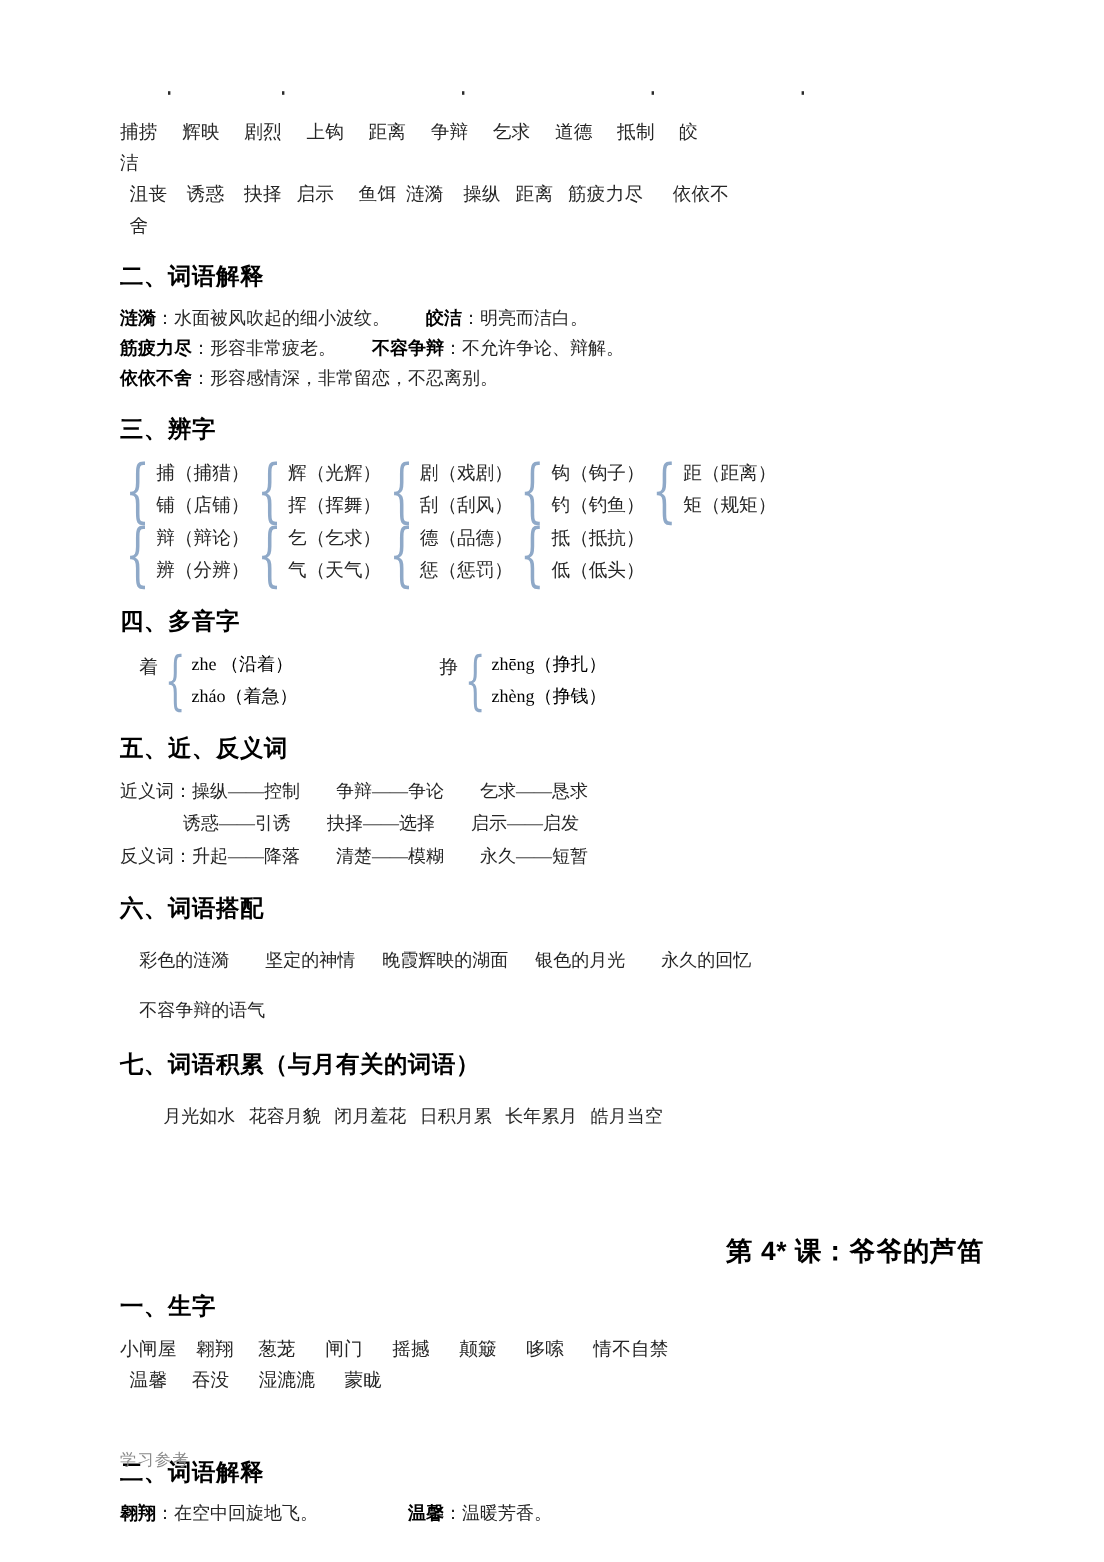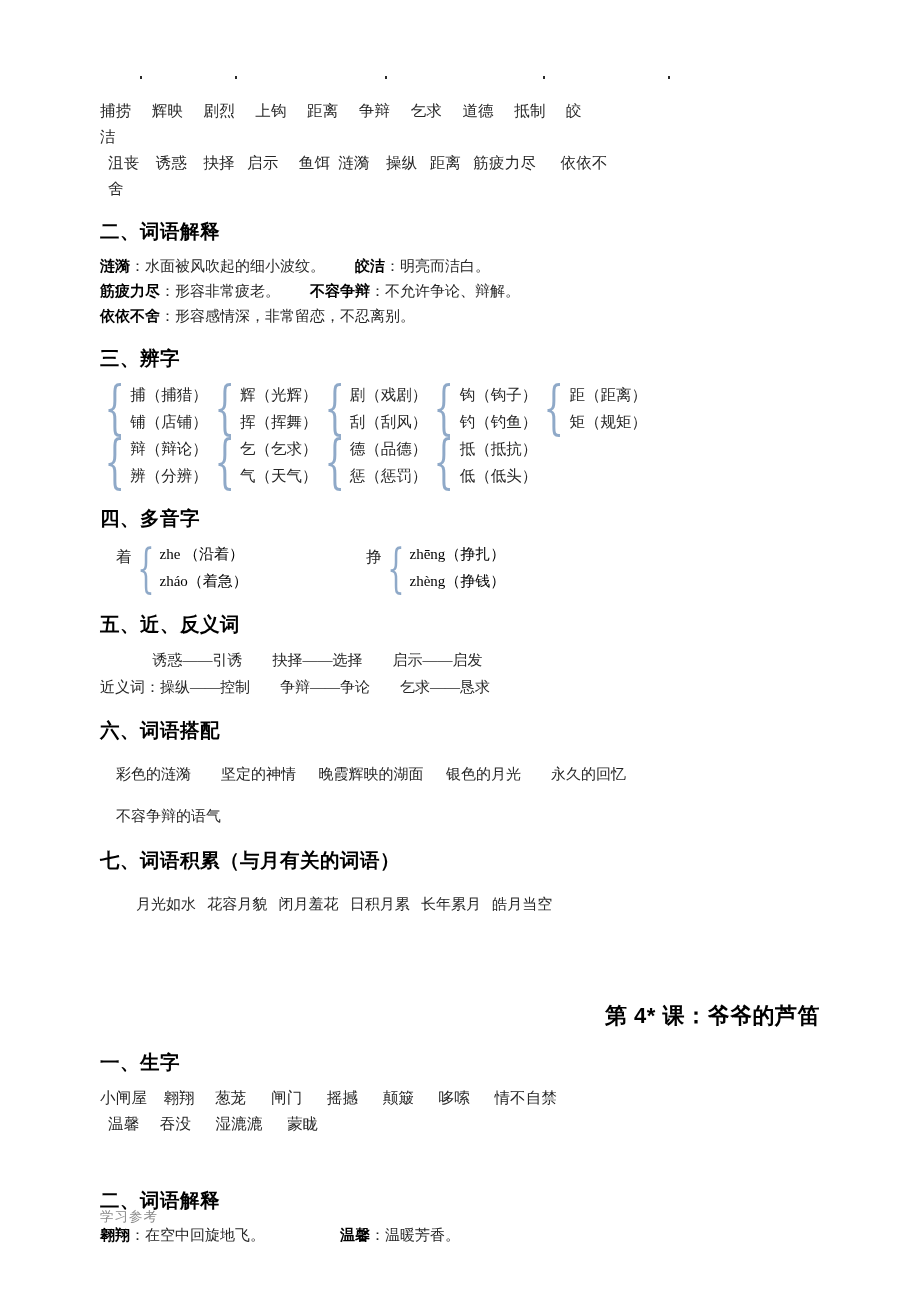--- a/index.html
+++ b/index.html
@@ -307,22 +307,23 @@
         <span class="poly-head">挣</span>
         <span class="poly-brace">{</span>
         <span class="poly-col">
           <span>zhēng（挣扎）</span>
           <span>zhèng（挣钱）</span>
         </span>
       </div>
     </div>
 
     <div class="heading">五、近、反义词</div>
+    <div class="syn-row">近义词：操纵——控制        争辩——争论        乞求——恳求</div>
     <div class="syn-row">              诱惑——引诱        抉择——选择        启示——启发</div>
-    <div class="syn-row">近义词：操纵——控制        争辩——争论        乞求——恳求</div>
+    <div class="syn-row">反义词：升起——降落        清楚——模糊        永久——短暂</div>
 
     <div class="heading">六、词语搭配</div>
     <div class="plain-row">彩色的涟漪        坚定的神情      晚霞辉映的湖面      银色的月光        永久的回忆</div>
     <div class="plain-row">不容争辩的语气</div>
 
     <div class="heading">七、词语积累（与月有关的词语）</div>
     <div class="plain-row indent">月光如水   花容月貌   闭月羞花   日积月累   长年累月   皓月当空</div>
 
     <div class="spacer-lg"></div>
 

